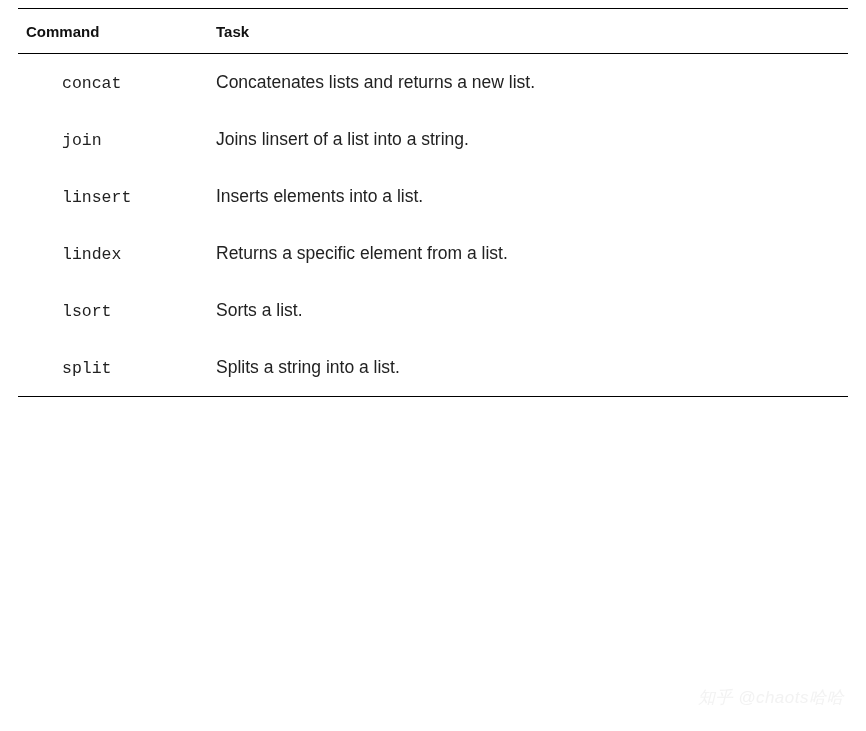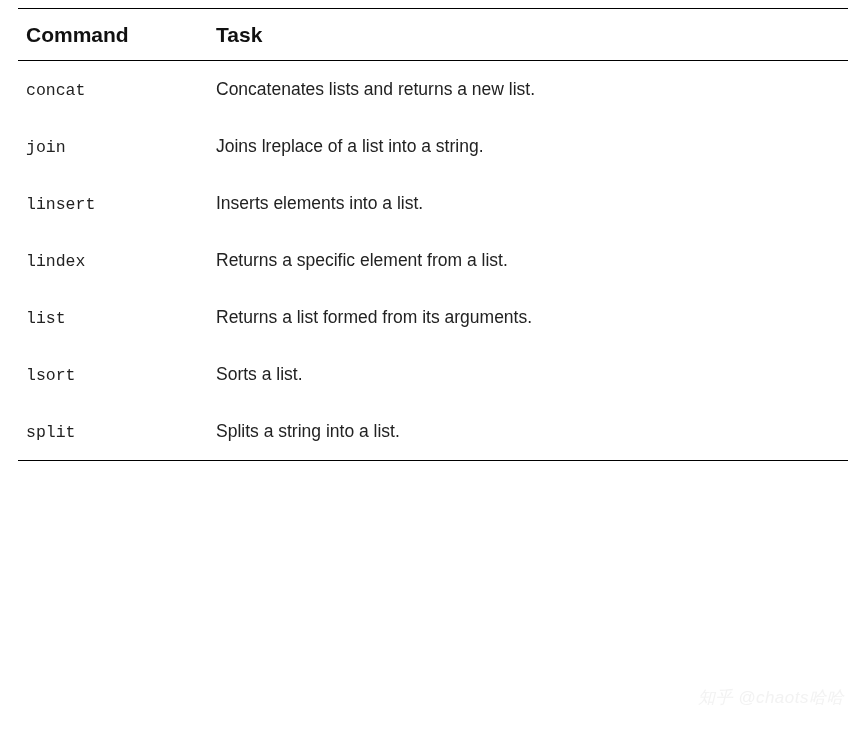--- a/index.html
+++ b/index.html
@@ -15,21 +15,21 @@
     .table-wrap {
       padding: 8px 18px 8px 18px;
     }
     table {
       width: 100%;
       border-collapse: collapse;
     }
     thead th {
       text-align: left;
       font-weight: bold;
-      font-size: 21px;
+      font-size: 15px;
       padding: 14px 8px 13px 8px;
       border-top: 1.5px solid #000;
       border-bottom: 1.5px solid #000;
       color: #111;
     }
     tbody td {
       padding: 18px 8px 18px 8px;
       font-size: 17.5px;
       color: #222;
       vertical-align: middle;
@@ -37,20 +37,21 @@
     tbody tr:last-child td {
       border-bottom: 1.5px solid #000;
     }
     .col-cmd {
       width: 190px;
     }
     .cmd {
       font-family: "Courier New", Courier, monospace;
       font-size: 16.5px;
       color: #222;
+      margin-left: 36px;
     }
     .watermark {
       position: absolute;
       right: 22px;
       bottom: 22px;
       font-size: 17px;
       font-style: italic;
       color: rgba(240,240,240,0.85);
       text-shadow: 0 0 2px rgba(255,255,255,0.5);
       font-family: Arial, sans-serif;
@@ -74,33 +75,29 @@
         <th>Task</th>
       </tr>
     </thead>
     <tbody>
       <tr>
         <td><span class="cmd">concat</span></td>
         <td>Concatenates lists and returns a new list.</td>
       </tr>
       <tr>
         <td><span class="cmd">join</span></td>
-        <td>Joins lreplace of a list into a string.</td>
+        <td>Joins linsert of a list into a string.</td>
       </tr>
       <tr>
         <td><span class="cmd">linsert</span></td>
         <td>Inserts elements into a list.</td>
       </tr>
       <tr>
         <td><span class="cmd">lindex</span></td>
         <td>Returns a specific element from a list.</td>
-      </tr>
-      <tr>
-        <td><span class="cmd">list</span></td>
-        <td>Returns a list formed from its arguments.</td>
       </tr>
       <tr>
         <td><span class="cmd">lsort</span></td>
         <td>Sorts a list.</td>
       </tr>
       <tr>
         <td><span class="cmd">split</span></td>
         <td>Splits a string into a list.</td>
       </tr>
     </tbody>

